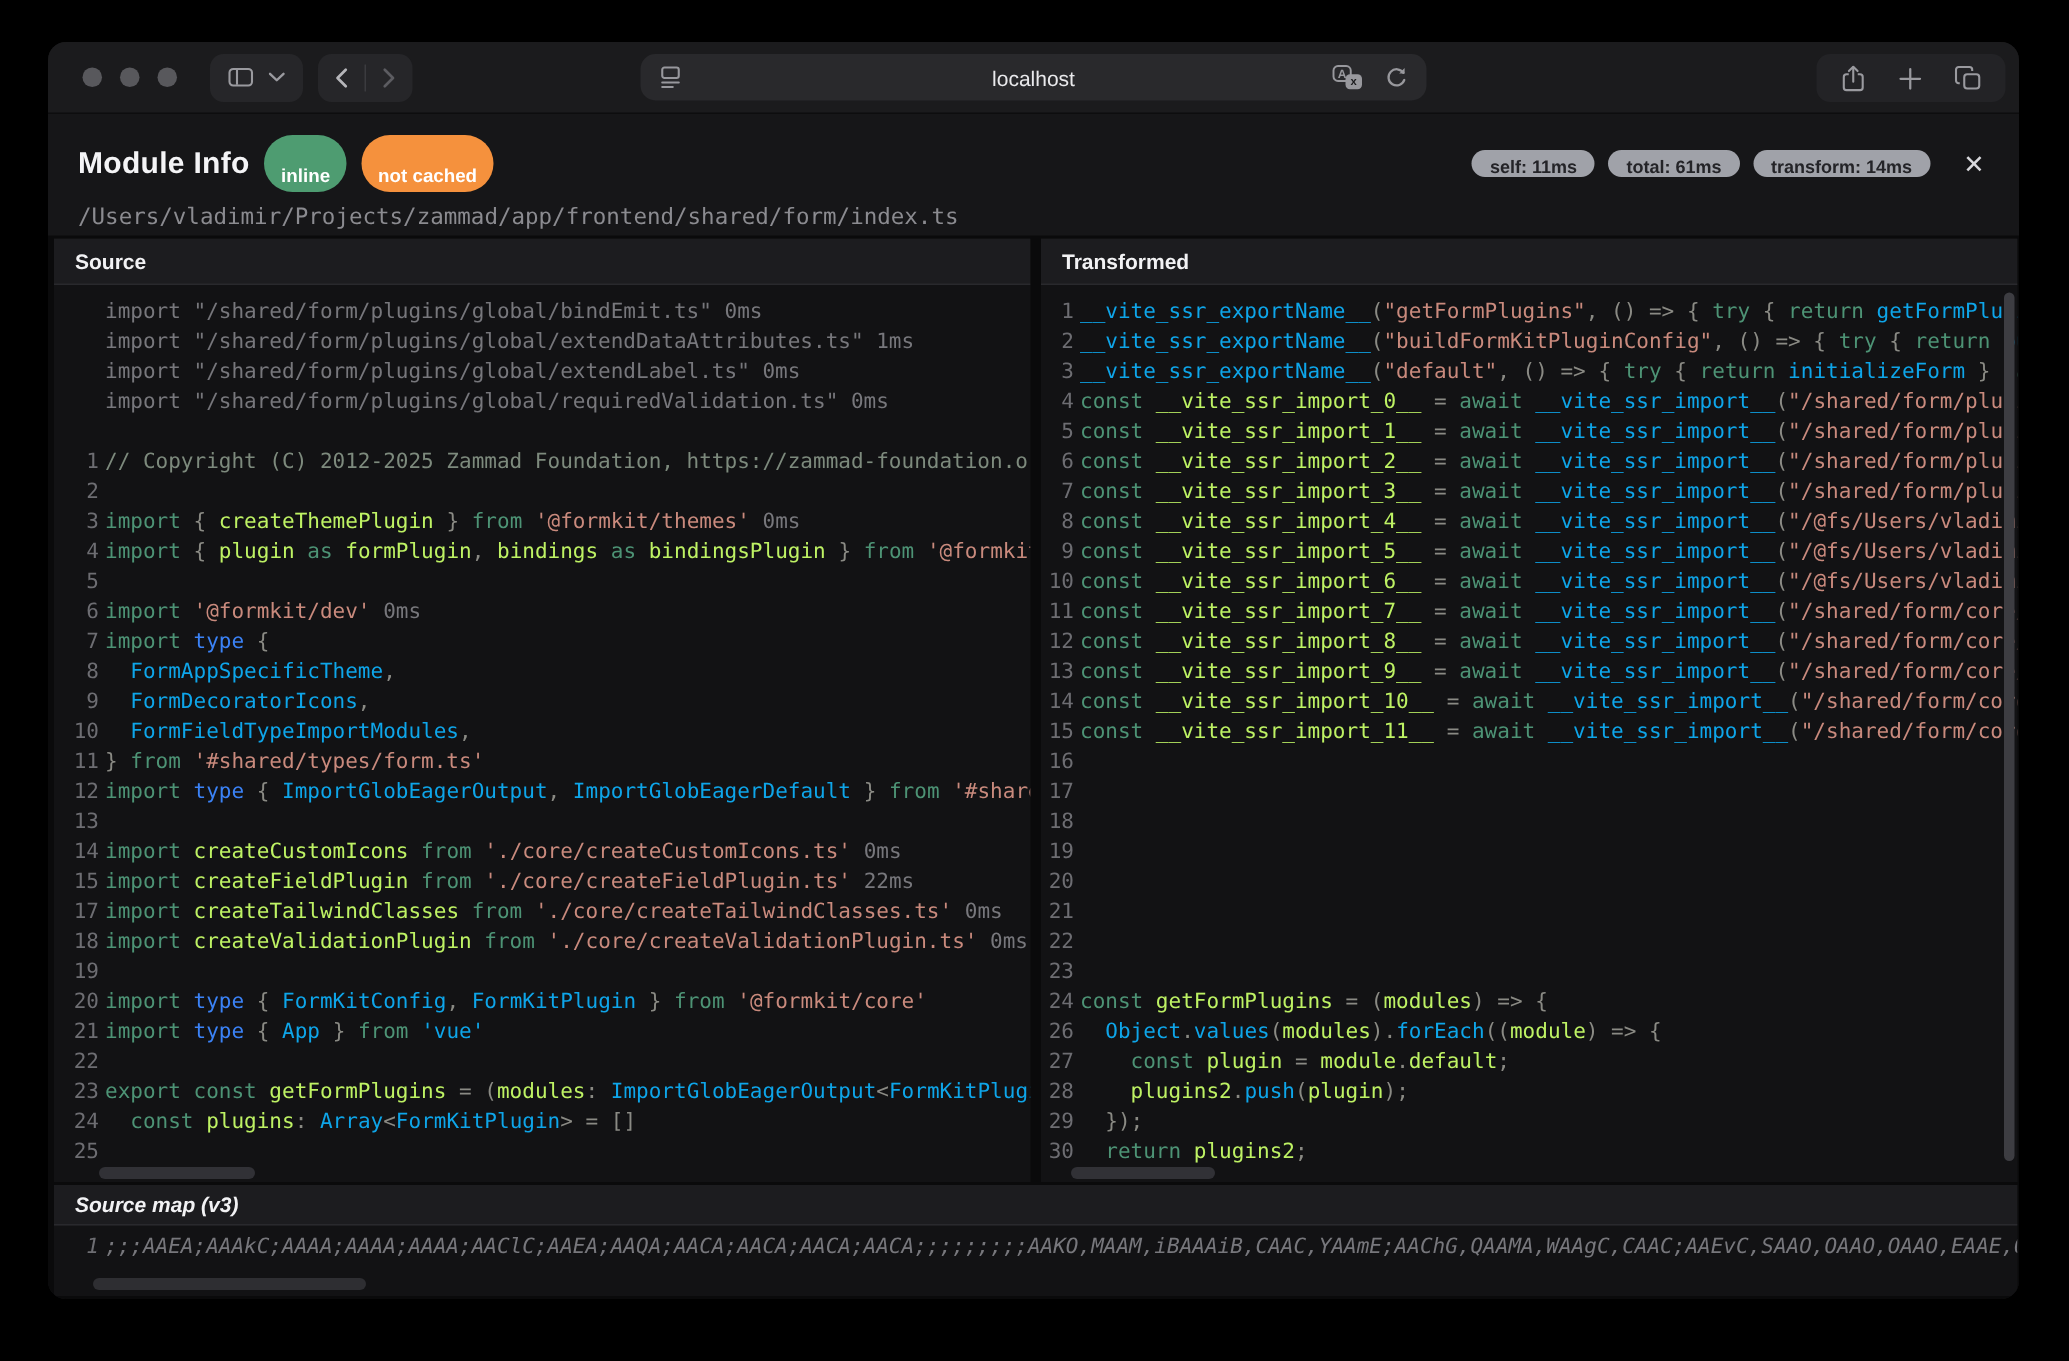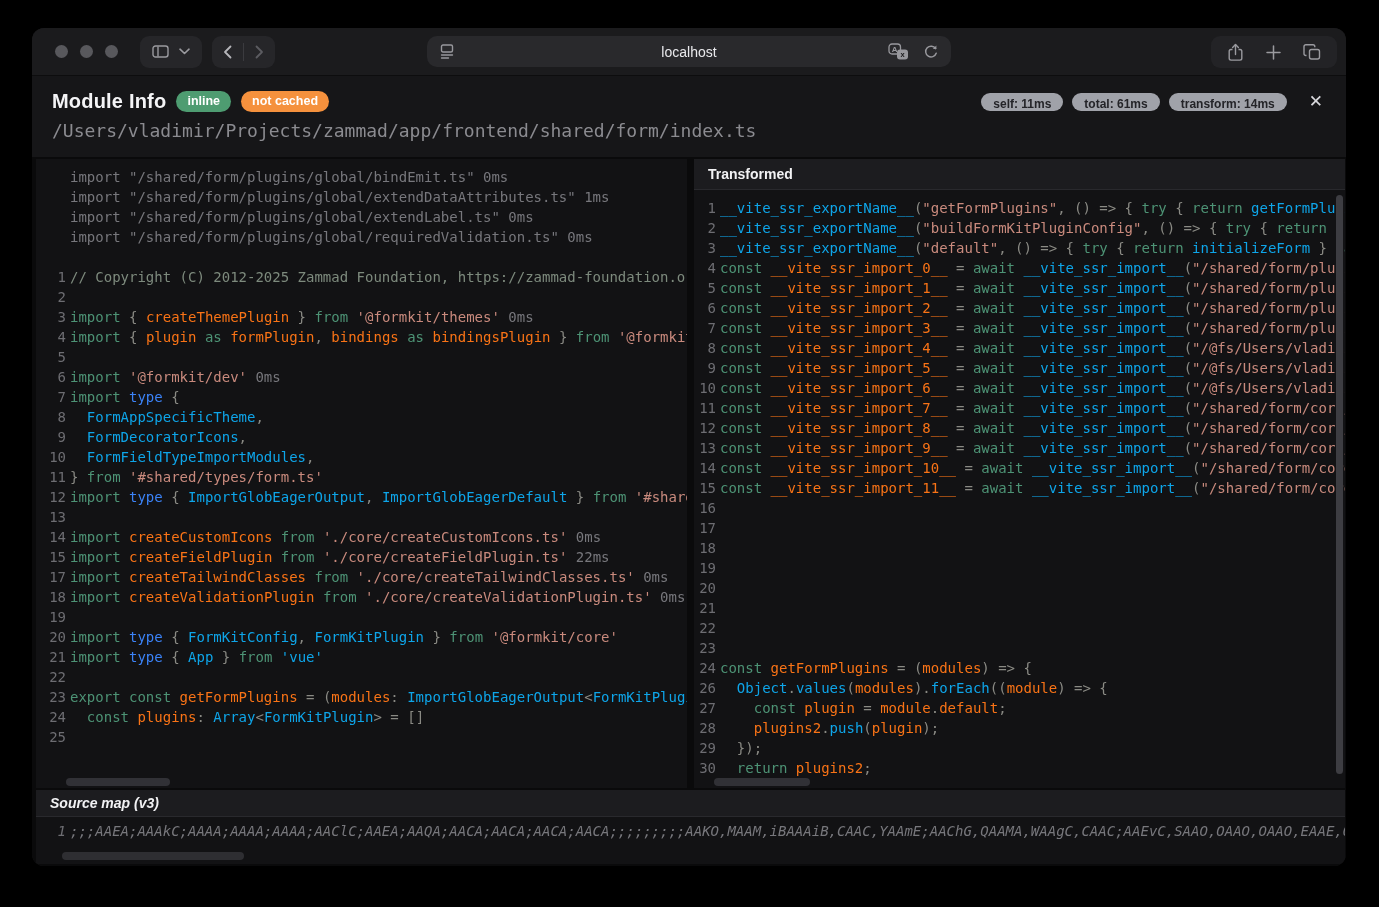--- a/index.html
+++ b/index.html
@@ -21,41 +21,41 @@
     background:#29292c;border-radius:10px;display:flex;align-items:center;color:#98989d;}
   .urltext{position:absolute;left:0;right:0;text-align:center;color:#e9e9ec;font-size:14px;}
   .url-left{margin-left:13px;z-index:1;}
   .url-right{margin-left:auto;margin-right:12px;display:flex;gap:14px;align-items:center;z-index:1;}
   .pill-winbtns{position:absolute;right:9px;top:8px;padding:0 16px;gap:22px;background:#232326;}
   .icon{display:block;}
   
   .modheader{flex:0 0 auto;height:81px;padding:14px 20px 0 20px;box-sizing:border-box;}
   .mh-row{display:flex;align-items:center;}
   .mh-title{font-size:20px;font-weight:bold;color:#f4f4f6;letter-spacing:.2px;}
-  .badge{margin-left:10px;border-radius:999px;padding:3px 11px 4px;font-size:12.5px;font-weight:bold;color:#fff;}
+  .badge{margin-left:10px;border-radius:999px;padding:20px 11px 4px;font-size:12.5px;font-weight:bold;color:#fff;}
   .badge.green{background:#4e9c71;}
   .badge.orange{background:#f5913d;}
   .mh-spacer{flex:1;}
   .metric{margin-left:9px;border-radius:999px;padding:4px 12px 0;font-size:12px;font-weight:bold;
     background:#a0a2a9;color:#242428;}
   .mh-close{margin-left:22px;margin-right:3px;color:#d8d8dc;font-size:17px;line-height:1;cursor:default;}
-  .mh-path{margin-top:7px;font-family:"DejaVu Sans Mono",monospace;font-size:18px;color:#8b8b90;
+  .mh-path{margin-top:7px;font-family:"DejaVu Sans Mono",monospace;font-size:15px;color:#8b8b90;
     white-space:nowrap;}
   
   .panels{flex:1;display:flex;background:#0a0a0b;padding:2px 1px 2px 4px;gap:7px;min-height:0;box-sizing:border-box;}
   .panel{flex:1;background:#121214;display:flex;flex-direction:column;min-width:0;position:relative;overflow:hidden;}
   .panel-title{flex:0 0 30px;line-height:30px;padding-left:14px;font-size:14px;font-weight:bold;
     color:#f2f2f4;background:#1c1c1f;border-bottom:1px solid #29292d;}
   .code{flex:1;padding-top:8px;overflow:hidden;font-family:"DejaVu Sans Mono",monospace;
     font-size:14px;line-height:20px;color:#d6d6d0;}
   .cl{height:20px;white-space:pre;}
   .num{display:inline-block;width:30px;margin-right:4px;text-align:right;color:#6d6d72;}
   #panel-transformed .num{width:22px;}
   .ct{white-space:pre;}
-  .tk-k{color:#4d9375}.tk-t{color:#3b82f6}.tk-y{color:#0ea5e9}.tk-i{color:#f97316}
+  .tk-k{color:#4d9375}.tk-t{color:#3b82f6}.tk-y{color:#0ea5e9}.tk-i{color:#bef264}
   .tk-s{color:#c98a7d}.tk-p{color:#8a8a84}.tk-c{color:#7d8a7d}.tk-g{color:#77777c}
   .hthumb{position:absolute;bottom:2px;height:8px;border-radius:4px;background:#313136;}
   #panel-source .hthumb{left:30px;width:104px;}
   #panel-transformed .hthumb{left:20px;width:96px;}
   .vthumb{position:absolute;right:2px;top:36px;bottom:14px;width:7px;border-radius:4px;background:#3d3d42;}
   
   .smapwrap{flex:0 0 76px;background:#0a0a0b;padding:0 1px 2px 4px;box-sizing:border-box;}
   .smap{height:100%;background:#121214;position:relative;overflow:hidden;display:flex;flex-direction:column;font-style:italic;}
   .smap .panel-title{flex:0 0 26px;line-height:26px;}
   .smap .code{padding-top:4px;flex:0 0 auto;}
@@ -140,20 +140,21 @@
       <span class="metric">self: 11ms</span>
       <span class="metric">total: 61ms</span>
       <span class="metric">transform: 14ms</span>
       <span class="mh-close">✕</span>
     </div>
     <div class="mh-path">/Users/vladimir/Projects/zammad/app/frontend/shared/form/index.ts</div>
   </div>
 
   <div class="panels">
     <section class="panel" id="panel-source">
+      <div class="panel-title">Source</div>
       <div class="code" id="code-source">
           <div class="cl"><span class="num"></span><span class="ct"><span class="tk-g">import "/shared/form/plugins/global/bindEmit.ts" 0ms</span></span></div>
           <div class="cl"><span class="num"></span><span class="ct"><span class="tk-g">import "/shared/form/plugins/global/extendDataAttributes.ts" 1ms</span></span></div>
           <div class="cl"><span class="num"></span><span class="ct"><span class="tk-g">import "/shared/form/plugins/global/extendLabel.ts" 0ms</span></span></div>
           <div class="cl"><span class="num"></span><span class="ct"><span class="tk-g">import "/shared/form/plugins/global/requiredValidation.ts" 0ms</span></span></div>
           <div class="cl"><span class="num"></span><span class="ct"></span></div>
           <div class="cl"><span class="num">1</span><span class="ct"><span class="tk-c">// Copyright (C) 2012-2025 Zammad Foundation, https://zammad-foundation.org/</span></span></div>
           <div class="cl"><span class="num">2</span><span class="ct"></span></div>
           <div class="cl"><span class="num">3</span><span class="ct"><span class="tk-k">import </span><span class="tk-p">{ </span><span class="tk-i">createThemePlugin</span><span class="tk-p"> } </span><span class="tk-k">from</span><span class="tk-s"> '@formkit/themes'</span><span class="tk-g"> 0ms</span></span></div>
           <div class="cl"><span class="num">4</span><span class="ct"><span class="tk-k">import </span><span class="tk-p">{ </span><span class="tk-i">plugin</span><span class="tk-k"> as </span><span class="tk-i">formPlugin</span><span class="tk-p">, </span><span class="tk-i">bindings</span><span class="tk-k"> as </span><span class="tk-i">bindingsPlugin</span><span class="tk-p"> } </span><span class="tk-k">from</span><span class="tk-s"> '@formkit/inputs'</span></span></div>

